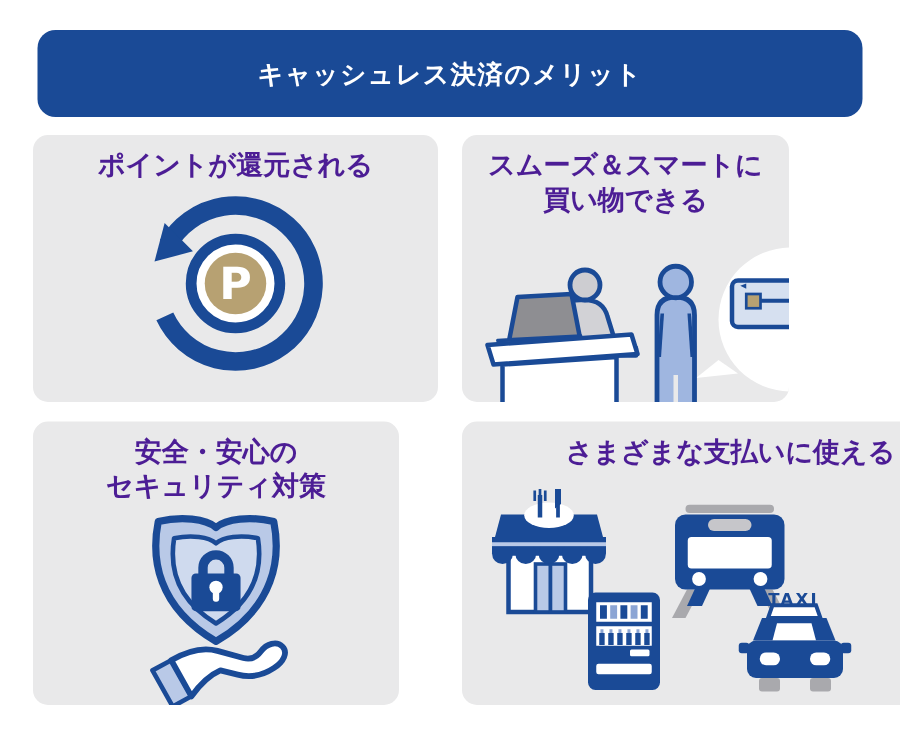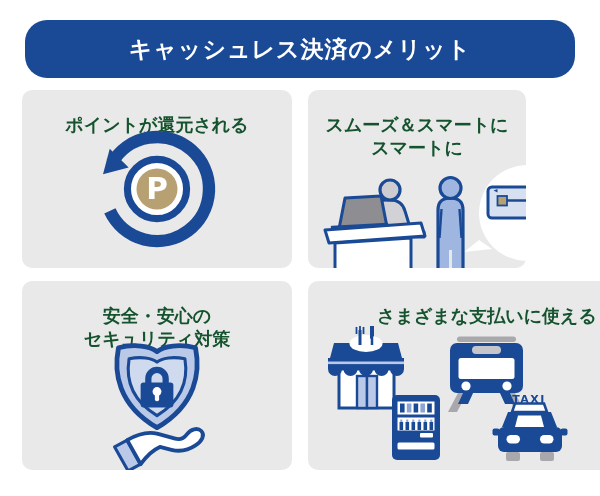--- a/index.html
+++ b/index.html
@@ -2,35 +2,35 @@
 <html><head>
 <meta charset="utf-8">
 <style>
   html,body { margin:0; padding:0; }
   body {
     width:600px; height:496px; position:relative; background:#ffffff;
     font-family:"DejaVu Sans", sans-serif;
   }
   .header {
     position:absolute; left:25px; top:20px; width:550px; height:58px;
-    background:#1a4a96; border-radius:22px;
+    background:#1a4a96; border-radius:12px;
     display:flex; align-items:center; justify-content:center;
-    color:#ffffff; font-size:23px; font-weight:700; letter-spacing:1px;
+    color:#ffffff; font-size:17px; font-weight:700; letter-spacing:1px;
   }
   .panel {
     position:absolute; background:#e9e9ea; border-radius:10px;
     overflow:hidden; text-align:center;
   }
   #panel-points   { left:22px;  top:90px;  width:270px; height:178px; }
   #panel-shopping { left:308px; top:90px;  width:218px; height:178px; }
-  #panel-security { left:22px;  top:281px; width:270px; height:189px; }
+  #panel-security { left:22px;  top:281px; width:244px; height:189px; }
   #panel-payments { left:308px; top:281px; width:270px; height:189px;padding-left:44px; }
   .panel-title {
-    margin:23px 6px 0; font-size:18px; font-weight:700;
-    color:#14532d; line-height:1.28;
+    margin:9px 6px 0; font-size:18px; font-weight:700;
+    color:#4c1d95; line-height:1.28;
   }
   .panel-title span { display:block; }
   .icon-abs { position:absolute; }
   #icon-points   { left:50%; top:37px; transform:translateX(-50%); }
   #icon-shopping { left:0; bottom:0; }
   #icon-security { left:50%; top:60px; transform:translateX(-50%); }
   #icon-payments { left:0; top:42px; }
   svg { display:block; }
 </style>
 </head>
@@ -50,21 +50,21 @@
     <polygon points="-14,-9 14,-9 0,15" transform="translate(19,39) rotate(45)" fill="#1a4a96"></polygon>
     <circle cx="65" cy="65" r="31" fill="#ffffff" stroke="#1a4a96" stroke-width="7.5"></circle>
     <circle cx="65" cy="65" r="21.5" fill="#b7a172"></circle>
     <text x="65" y="76" text-anchor="middle" font-size="31" font-weight="bold" font-family="DejaVu Sans, sans-serif" fill="#ffffff">P</text>
   </svg>
 </section>
 
 <section class="panel" id="panel-shopping">
   <h2 class="panel-title">
     <span>スムーズ＆スマートに</span>
-    <span>スマートに</span>
+    <span>買い物できる</span>
   </h2>
   <svg class="icon-abs" id="icon-shopping" width="270" height="122" viewBox="0 0 270 122">
 
     <g>
       <circle cx="219" cy="67" r="48" fill="#ffffff"></circle>
       <polygon points="171,94 156,106 184,103" fill="#ffffff"></polygon>
     </g>
     <path fill="#1a4a96" d="M253,8 C254.5,15 256,16.5 263,18 C256,19.5 254.5,21 253,28 C251.5,21 250,19.5 243,18 C250,16.5 251.5,15 253,8 Z"></path>
     <path fill="#1a4a96" d="M264,31 C265,35.5 266,36.5 270,37.5 C266,38.5 265,39.5 264,44 C263,39.5 262,38.5 258,37.5 C262,36.5 263,35.5 264,31 Z"></path>
     <g>

